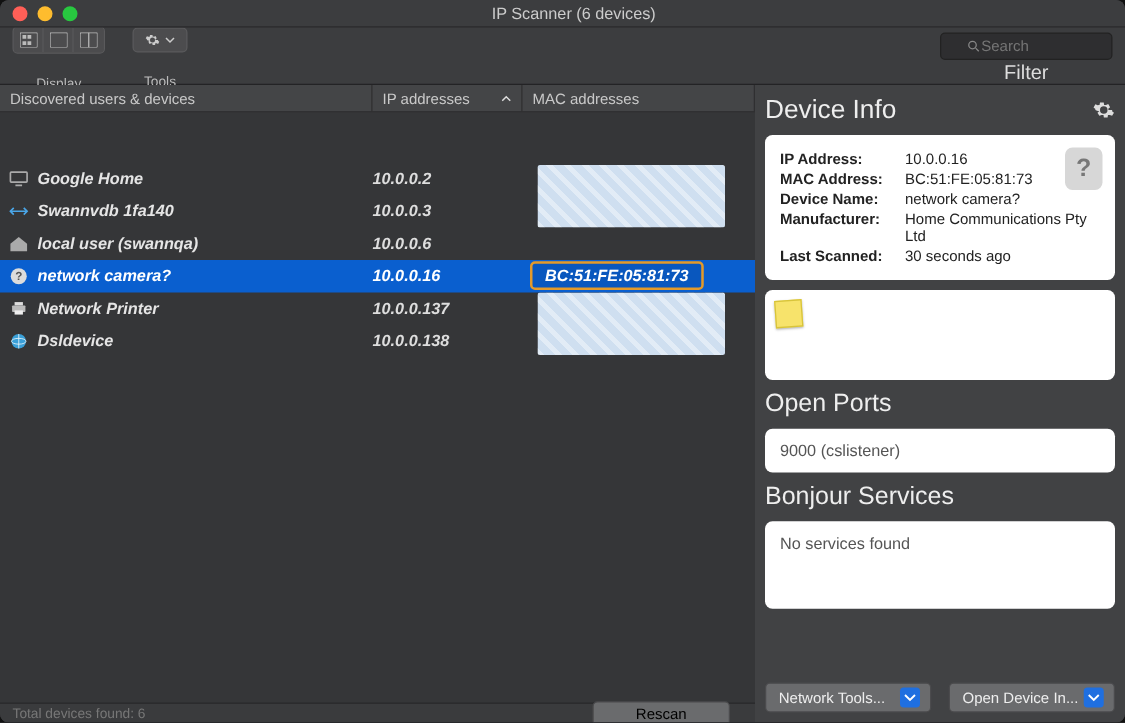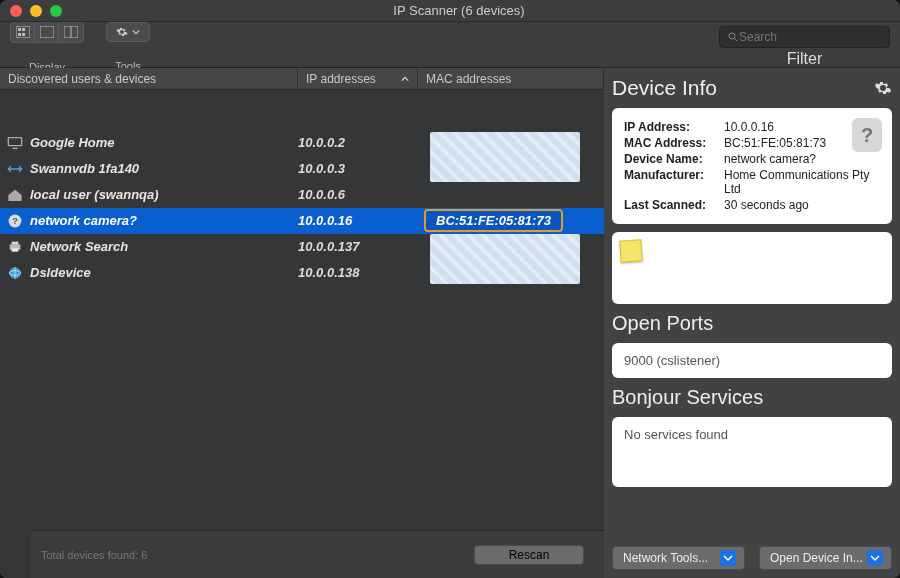--- a/index.html
+++ b/index.html
@@ -34,21 +34,21 @@
     display: flex; align-items: center; justify-content: center; color: #ccc; cursor: pointer;
   }
   .seg button:last-child { border-right: none; }
   .gearbtn {
     width: 44px; height: 20px; background: #4c4c4e; border: 1px solid #5a5a5c; border-radius: 4px;
     display: flex; align-items: center; justify-content: center; gap: 4px; color: #ccc; cursor: pointer;
   }
   .spacer { flex: 1; }
   .search {
     display: flex; align-items: center; background: #2e2e30; border: 1px solid #222;
-    border-radius: 4px; padding: 2px 7px; width: 171px; height: 22px;
+    border-radius: 4px; padding: 2px 20px; width: 138px; height: 22px;
   }
   .search input {
     background: transparent; border: none; outline: none; color: #ccc; font-size: 12px; width: 100%;
   }
   .filtergrp { display: flex; flex-direction: column; align-items: center; gap: 2px; }
 
   
   .main { flex: 1; display: flex; overflow: hidden; }
   .leftpane { flex: 1; display: flex; flex-direction: column; background: #353638; min-width: 0; }
   .rightpane { width: 296px; background: #414244; padding: 8px; display: flex; flex-direction: column; gap: 8px; overflow: auto; }
@@ -98,22 +98,22 @@
   .rightbtns { margin-top: auto; display: flex; gap: 14px; padding-top: 8px; }
   .macbtn {
     flex: 1; height: 24px; background: #6a6b6d; border: 1px solid #4b4b4d; border-radius: 4px;
     color: #eee; font-size: 12px; display: flex; align-items: center; padding: 0 8px 0 10px; cursor: pointer;
     justify-content: space-between;
   }
   .chev { width: 16px; height: 16px; background: #1f6fe0; border-radius: 3px; display: flex; align-items: center; justify-content: center; }
   .chev svg { width: 10px; height: 10px; }
 
   .bottombar {
-    height: 48px; background: #3a3b3d; border-top: 1px solid #272728;
-    display: flex; align-items: center; padding: 0 10px; font-size: 11px; color: #777; margin-left: 31px;
+    height: 16px; background: #3a3b3d; border-top: 1px solid #272728;
+    display: flex; align-items: center; padding: 0 10px; font-size: 11px; color: #777;
   }
   .rescanbtn {
     margin-left: auto; margin-right: 10px; width: 110px; height: 20px; background: #6a6b6d;
     border: 1px solid #4b4b4d; border-radius: 4px; color: #000000; font-size: 12px; cursor: pointer;
   }
   svg { display: block; }
 </style>
 </head>
 <body>
 
@@ -259,21 +259,21 @@
           </div>
 
           <div class="row">
             <div class="iconcell">
               <svg width="16" height="14" viewBox="0 0 24 20" fill="#bbb">
                   <rect x="4" y="6" width="16" height="8" rx="1"></rect>
                   <rect x="7" y="2" width="10" height="4" fill="#ddd"></rect>
                   <rect x="7" y="12" width="10" height="5" fill="#eee"></rect>
                 </svg>
             </div>
-            <div class="name">Network Search</div>
+            <div class="name">Network Printer</div>
             <div class="ip">10.0.0.137</div>
             <div class="mac"></div>
           </div>
 
           <div class="row">
             <div class="iconcell">
               <svg width="14" height="14" viewBox="0 0 24 24">
                   <circle cx="12" cy="12" r="10" fill="#3aa0d8"></circle>
                   <ellipse cx="12" cy="12" rx="10" ry="4" fill="none" stroke="#fff" stroke-width="1"></ellipse>
                   <line x1="12" y1="2" x2="12" y2="22" stroke="#fff" stroke-width="1"></line>

